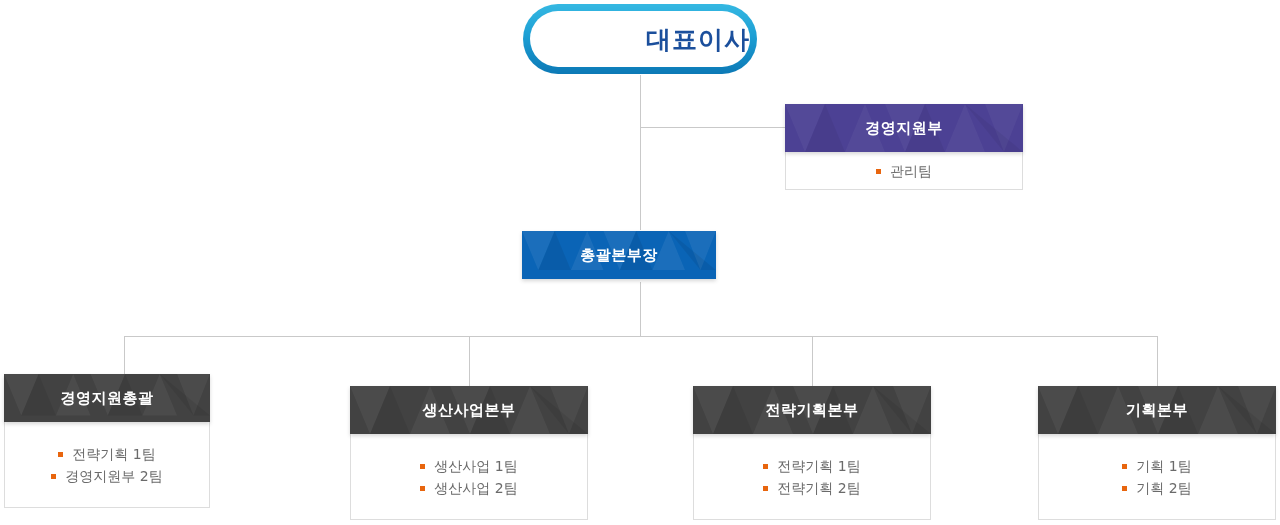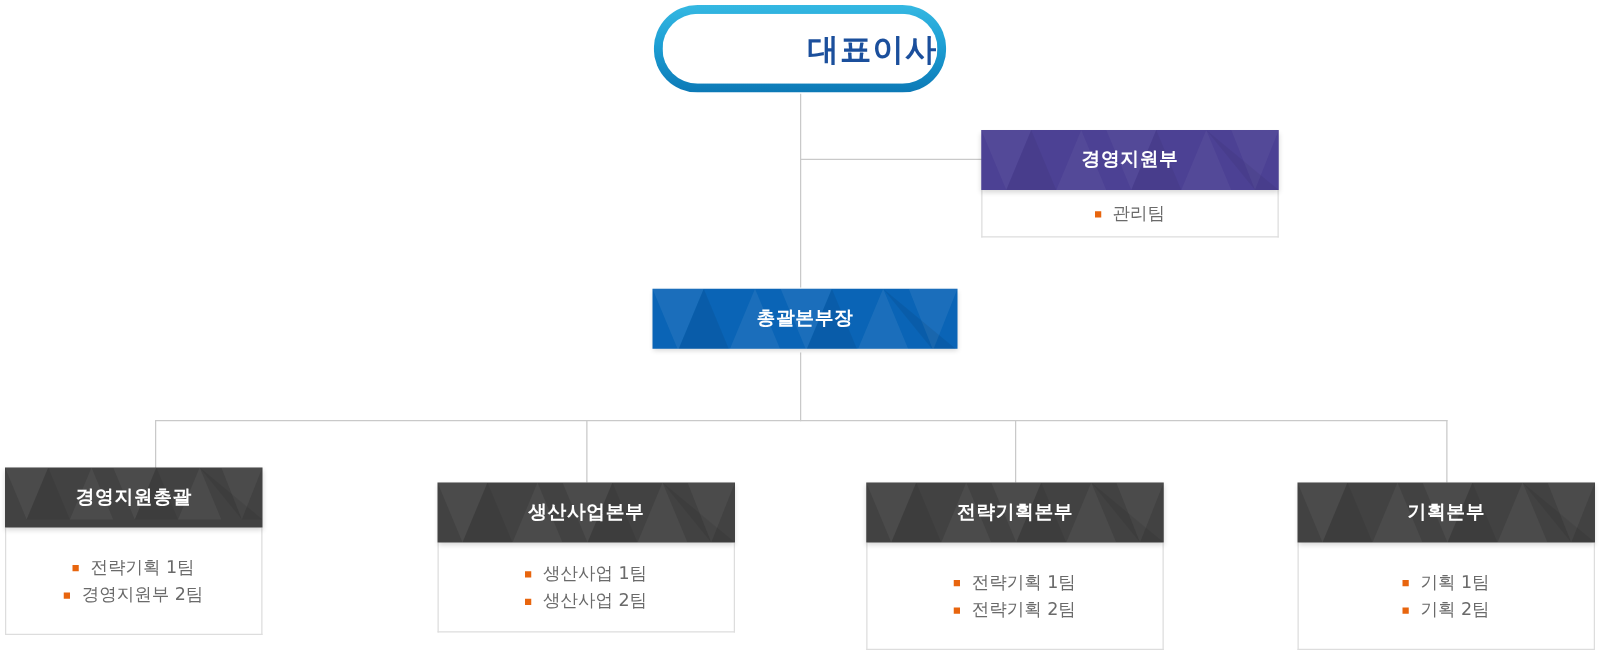--- a/index.html
+++ b/index.html
@@ -56,21 +56,20 @@
   }
   .unit-header {
     position: relative;
     box-sizing: border-box;
     height: 48px;
     display: flex;
     align-items: center;
     justify-content: center;
     overflow: hidden;
     box-shadow: 0 2px 4px rgba(0,0,0,0.16);
-    font-family: Liberation Serif, serif;
   }
   .unit-header .facets {
     position: absolute;
     inset: 0;
     pointer-events: none;
   }
   .unit-title {
     position: relative;
     z-index: 2;
     color: #ffffff;
@@ -156,21 +155,21 @@
       <span class="unit-title">경영지원부</span>
     </div>
     <div class="unit-body single">
       <div class="team">
         <span class="team-bullet"></span>
         <span class="team-label">관리팀</span>
       </div>
     </div>
   </div>
 
-  <div class="unit" style="left:522px; top:231px; width:244px;">
+  <div class="unit" style="left:522px; top:231px; width:194px;">
     <div class="unit-header blue">
       <svg class="facets" viewBox="0 0 238 48" preserveAspectRatio="none">
         <g fill="#ffffff" fill-opacity="0.07">
           <polygon points="0,0 40,0 20,48"></polygon>
           <polygon points="60,48 100,48 80,0"></polygon>
           <polygon points="100,0 140,0 120,48"></polygon>
           <polygon points="160,48 200,48 180,0"></polygon>
           <polygon points="200,0 238,0 219,48"></polygon>
         </g>
         <g fill="#000000" fill-opacity="0.07">
@@ -224,21 +223,21 @@
           <polygon points="200,0 238,0 219,48"></polygon>
         </g>
         <g fill="#000000" fill-opacity="0.07">
           <polygon points="20,48 60,48 40,0"></polygon>
           <polygon points="120,48 160,48 140,0"></polygon>
           <polygon points="180,0 219,48 238,48"></polygon>
         </g>
       </svg>
       <span class="unit-title">생산사업본부</span>
     </div>
-    <div class="unit-body" style="height:72px;">
+    <div class="unit-body" style="height:86px;">
       <div class="team">
         <span class="team-bullet"></span>
         <span class="team-label">생산사업 1팀</span>
       </div>
       <div class="team">
         <span class="team-bullet"></span>
         <span class="team-label">생산사업 2팀</span>
       </div>
     </div>
   </div>

